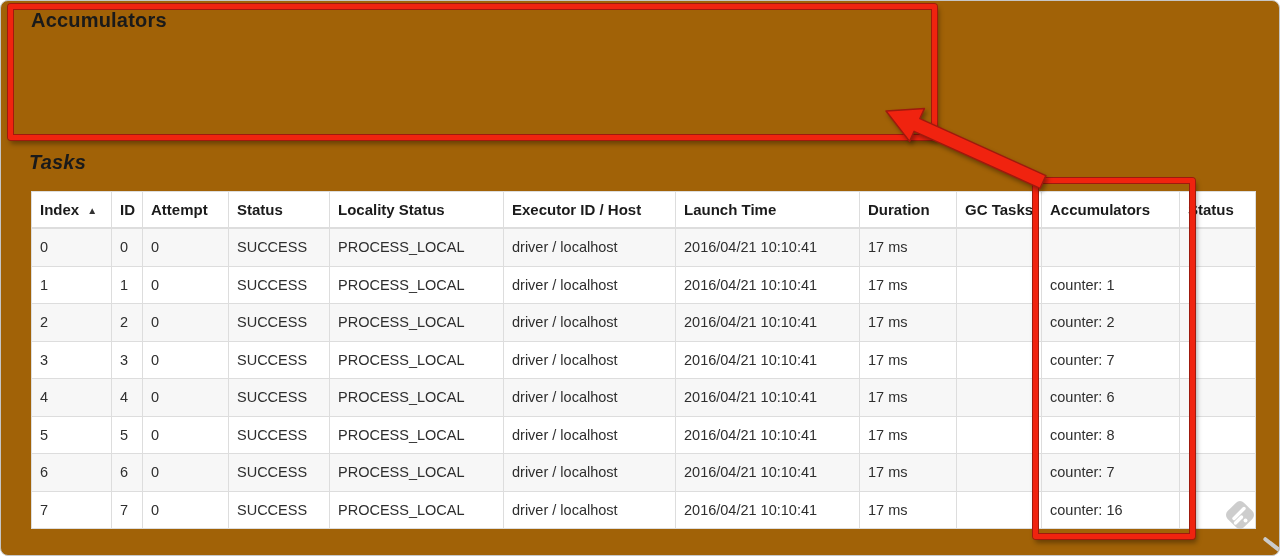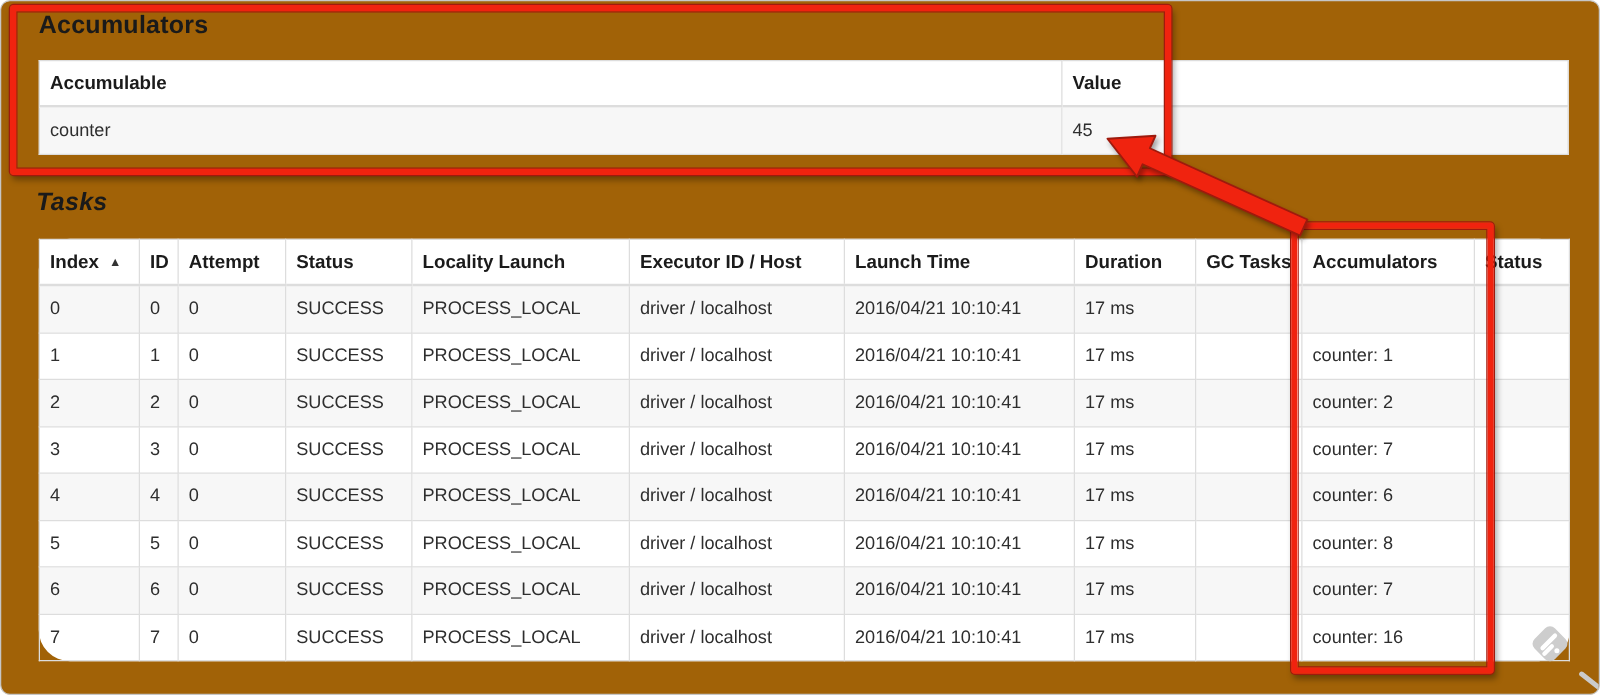--- a/index.html
+++ b/index.html
@@ -13,21 +13,21 @@
 
   table.tbl{position:absolute;border-collapse:collapse;table-layout:fixed;
         background:#fff;font-size:14.5px;color:#2e2e2e;}
   .tbl th,.tbl td{border:1px solid #ddd;padding:8px;text-align:left;
         vertical-align:middle;white-space:nowrap;overflow:hidden;}
   .tbl th{font-weight:bold;color:#1b1b1b;font-size:15px;border-bottom-width:2px;background:#fff;}
   .tbl tbody tr:nth-child(odd) td{background:#f7f7f7;}
   .acc{left:30px;top:47px;width:1223px;}
   .acc th{height:19px;}
   .acc td{height:21px;}
-  .tasks{left:30px;top:190px;width:1224px;border-radius:25px;}
+  .tasks{left:30px;top:190px;width:1224px;}
   .tasks th{height:19px;}
   .tasks td{height:20.5px;}
   .sort-arrow{font-size:10px;margin-left:8px;color:#333;vertical-align:1px;}
 
   .red-box{position:absolute;box-sizing:border-box;border:5px solid #f0230f;
         border-radius:3px;z-index:9;
         box-shadow:0 0 0 1px #9e1a0d, inset 0 0 0 1px #9e1a0d,
                    2px 4px 5px rgba(0,0,0,0.35);}
   #box-acc-section{left:7px;top:3px;width:929px;height:136px;}
   #box-acc-column{left:1032px;top:177px;width:162px;height:361px;}
@@ -36,38 +36,20 @@
   #corner-mark{position:absolute;left:1260px;top:543px;width:26px;height:4px;
         background:#cbcbcb;border-radius:2px;transform:rotate(38deg);z-index:8;}
 </style>
 </head>
 <body>
 
 <div class="page">
 
   <h2 id="acc-title" class="section-title">Accumulators</h2>
 
-  <table class="tbl acc">
-    <colgroup id="acc-cols">
-        <col style="width: 818px;">
-        <col style="width: 405px;">
-      </colgroup>
-    <thead id="acc-head">
-        <tr>
-          <th><span>Accumulable</span></th>
-          <th><span>Value</span></th>
-        </tr>
-      </thead>
-    <tbody id="acc-body">
-        <tr>
-          <td>counter</td>
-          <td>45</td>
-        </tr>
-      </tbody>
-  </table>
 
   <h2 id="tasks-title" class="section-title">Tasks</h2>
 
   <table class="tbl tasks">
     <colgroup id="tasks-cols">
         <col style="width: 80px;">
         <col style="width: 31px;">
         <col style="width: 86px;">
         <col style="width: 101px;">
         <col style="width: 174px;">
@@ -77,21 +59,21 @@
         <col style="width: 85px;">
         <col style="width: 138px;">
         <col style="width: 76px;">
       </colgroup>
     <thead id="tasks-head">
         <tr>
           <th><span>Index</span><span class="sort-arrow">▲</span></th>
           <th><span>ID</span></th>
           <th><span>Attempt</span></th>
           <th><span>Status</span></th>
-          <th><span>Locality Launch</span></th>
+          <th><span>Locality Status</span></th>
           <th><span>Executor ID / Host</span></th>
           <th><span>Launch Time</span></th>
           <th><span>Duration</span></th>
           <th><span>GC Tasks</span></th>
           <th><span>Accumulators</span></th>
           <th><span>Status</span></th>
         </tr>
       </thead>
     <tbody id="tasks-body">
         <tr>

